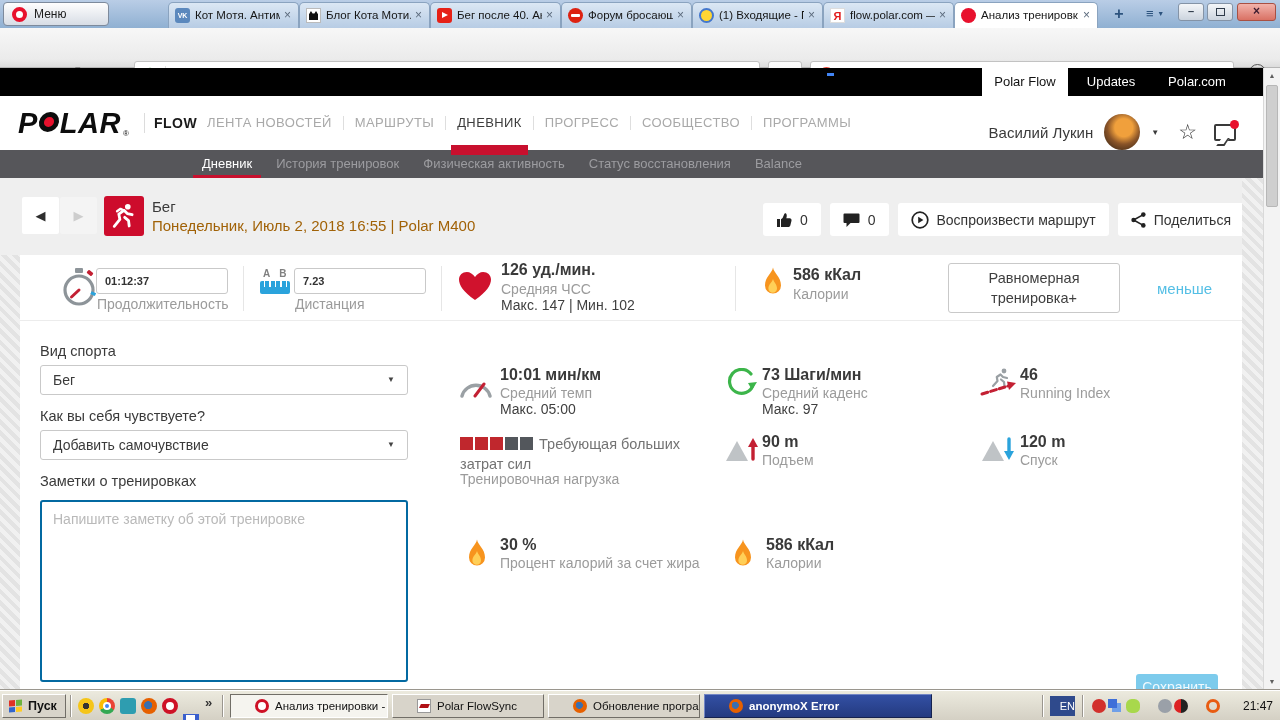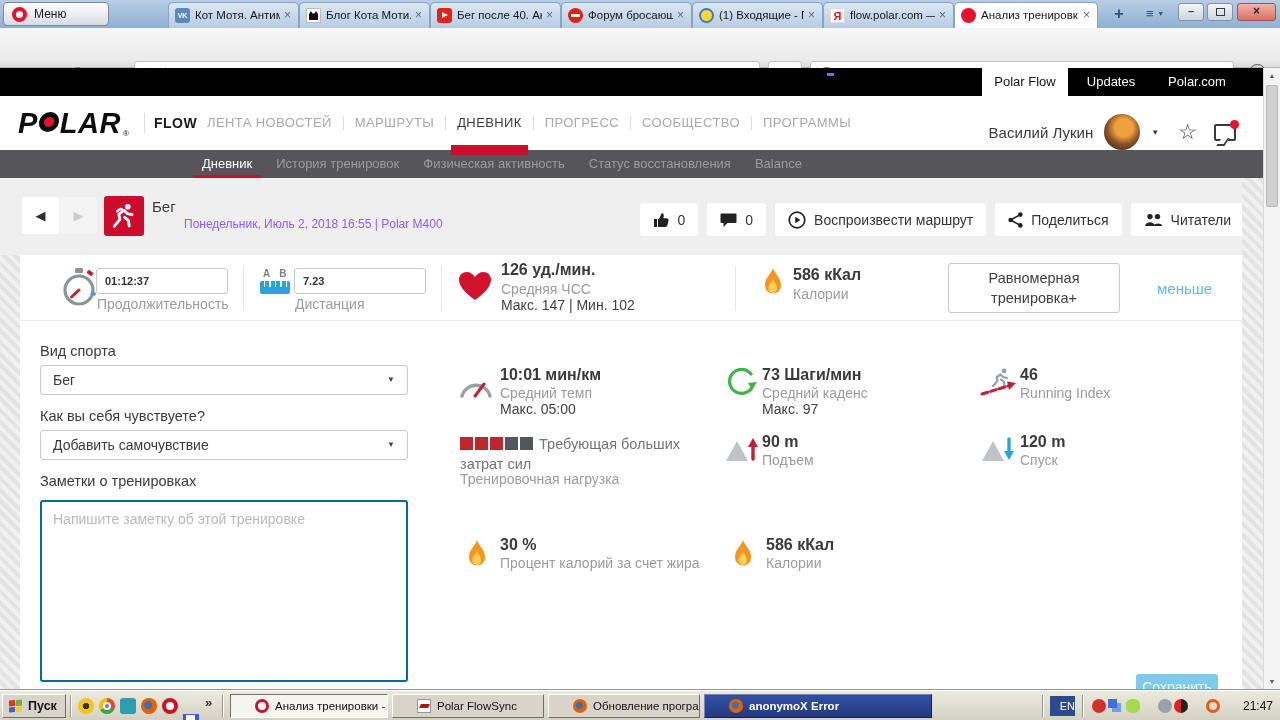--- a/index.html
+++ b/index.html
@@ -99,21 +99,21 @@
 .polar-subnav { position:absolute; left:0; top:82px; width:1280px; height:28px; background:#56565a; display:flex; padding-left:190px; }
 .subnav-item { position:relative; line-height:28px; padding:0 12px; font-size:13px; color:#9c9ca0; }
 .subnav-item.active { color:#fff; }
 .subnav-item.active::after { content:""; position:absolute; left:3px; right:3px; bottom:0; height:3px; background:#c8102e; }
 
 
 .nav-back { position:absolute; left:22px; top:129px; width:37px; height:37px; background:#fff; border-radius:2px; text-align:center; line-height:37px; font-size:13px; color:#2e2e2e; }
 .nav-fwd  { position:absolute; left:60px; top:129px; width:37px; height:37px; background:#f4f4f4; border-radius:2px; text-align:center; line-height:37px; font-size:13px; color:#cdcdcd; }
 .sport-ic { position:absolute; left:104px; top:128px; width:40px; height:40px; background:#cd0c2c; border-radius:3px; display:flex; align-items:center; justify-content:center; }
 .sess-title { position:absolute; left:152px; top:130px; font-size:15px; color:#3a3a3a; }
-.sess-date  { position:absolute; left:152px; top:149px; font-size:12px; color:#8b5cf6;margin-left:32px; }
+.sess-date  { position:absolute; left:152px; top:149px; font-size:15px; color:#a16207; }
 .sess-btns { position:absolute; right:36px; top:135px; display:flex; gap:9px; }
 .pbtn { background:#fff; border-radius:3px; height:33px; display:flex; align-items:center; padding:0 13px; font-size:14px; color:#333; gap:8px; }
 
 
 .panel { position:absolute; left:20px; top:187px; width:1222px; height:436px; background:#fff; overflow:hidden; }
 .sum-row { position:absolute; left:0; top:0; width:1222px; height:66px; border-bottom:1px solid #ececec; }
 .vdiv { position:absolute; top:11px; width:1px; height:45px; background:#e6e6e6; }
 .val-input { position:absolute; height:26px; width:132px; border:1px solid #c9c9c9; border-radius:3px; padding:0 8px;
   font-family:"Liberation Sans",sans-serif; font-size:11px; font-weight:bold; color:#333; }
 .lbl { font-size:14px; color:#9b9b9b; }
@@ -349,29 +349,20 @@
       </div>
       <div class="pbtn">
         <svg width="15" height="16" viewBox="0 0 15 16">
             <circle cx="12.3" cy="2.6" r="2.3" fill="#222"></circle>
             <circle cx="2.6" cy="8" r="2.3" fill="#222"></circle>
             <circle cx="12.3" cy="13.4" r="2.3" fill="#222"></circle>
             <path d="M2.6 8 L12.3 2.6 M2.6 8 L12.3 13.4" stroke="#222" stroke-width="1.6"></path>
           </svg>
         <span>Поделиться</span>
       </div>
-      <div class="pbtn">
-        <svg width="19" height="14" viewBox="0 0 19 14">
-            <circle cx="6" cy="3.6" r="2.7" fill="#222"></circle>
-            <path d="M1 13 a5.2 5.2 0 0 1 10 0 Z" fill="#222"></path>
-            <circle cx="13.5" cy="3.6" r="2.7" fill="#222"></circle>
-            <path d="M9.5 13 a5.2 5.2 0 0 1 9 0 Z" fill="#222"></path>
-          </svg>
-        <span>Читатели</span>
-      </div>
     </div>
 
     <div class="panel">
 
       <div class="sum-row">
         <svg class="s-abs" style="left:40px;top:11px;" width="38" height="42" viewBox="0 0 38 42">
           <rect x="15" y="2" width="8" height="5" rx="1" fill="#8d9499"></rect>
           <rect x="27" y="5" width="6" height="4" rx="1" fill="#c32033" transform="rotate(40 30 7)"></rect>
           <circle cx="19" cy="24" r="14" fill="#fff" stroke="#8d9499" stroke-width="3.2"></circle>
           <path d="M19 24 L11.5 31" stroke="#c32033" stroke-width="3" stroke-linecap="round"></path>

